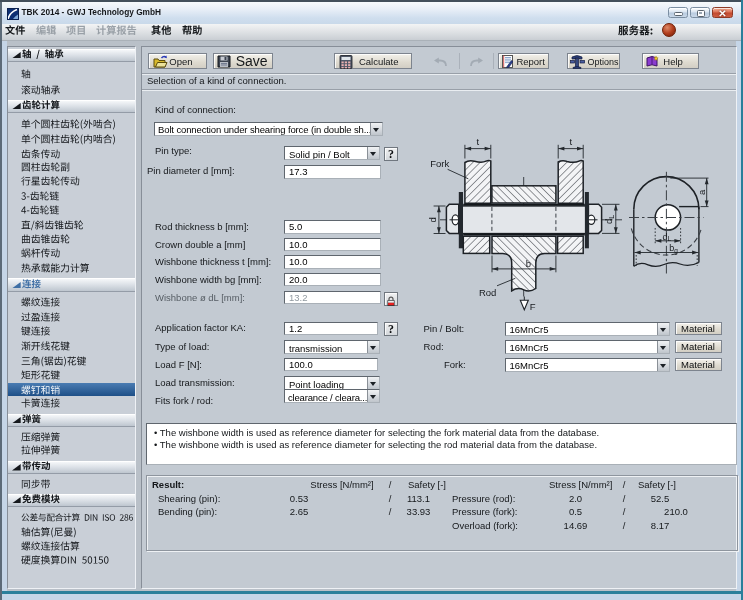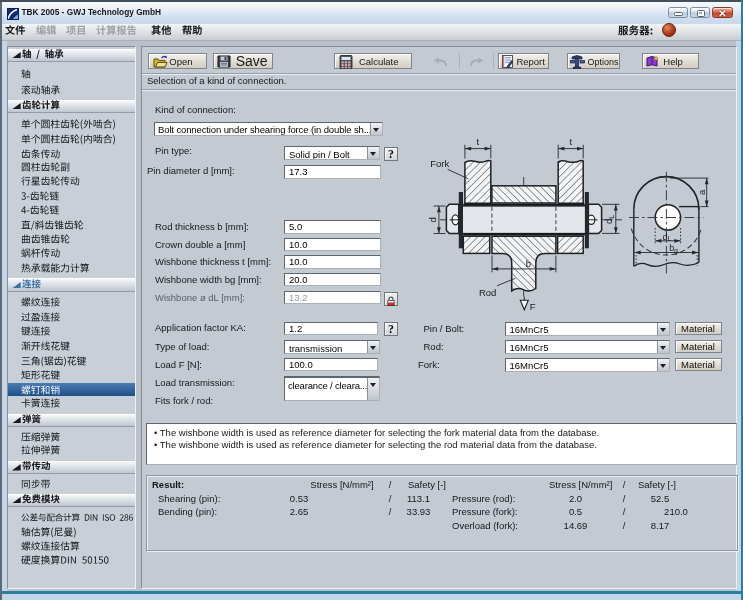--- a/index.html
+++ b/index.html
@@ -30,21 +30,21 @@
 <div class="abs" style="left:736px;top:24px;width:5px;height:576px;background:#c5d5e7"></div>
 <div class="abs" style="left:741px;top:0;width:2px;height:600px;background:#2a7f9b"></div>
 <div class="abs" style="left:1.5px;top:591px;width:739.5px;height:2.5px;background:#2a7f9b"></div>
 <div class="abs" style="left:1.5px;top:593.5px;width:739.5px;height:6.5px;background:#c5d5e7"></div>
 <div class="abs" style="left:7px;top:7.5px;width:12px;height:12px;background:#0d2f74;border:1px solid #0a2050">
 <svg width="10" height="10" viewBox="0 0 10 10" style="display:block">
       <path d="M0,10 Q1.5,3.5 9,0.5" stroke="#fff" stroke-width="1.6" fill="none"></path>
       <path d="M5,10 Q7,7 10,5.5 L10,10 Z" fill="#7fa8d8"></path>
     </svg>
   </div>
-<div class="abs" style="left:21.5px;top:7.2px;font-size:8.3px;line-height:11px;font-weight:bold;color:#14171a;letter-spacing:0px">TBK 2005 - GWJ Technology GmbH</div>
+<div class="abs" style="left:21.5px;top:7.2px;font-size:8.3px;line-height:11px;font-weight:bold;color:#14171a;letter-spacing:0px">TBK 2014 - GWJ Technology GmbH</div>
 <div class="abs" style="left:668px;top:6.5px;width:20px;height:11.5px;border:1px solid #7b8ea2;border-radius:2.5px;background:linear-gradient(#fdfeff,#d9e4f0 45%,#b9cbdf 55%,#c9d8e8);box-shadow:inset 0 1px 0 rgba(255,255,255,.7)">
     <div class="abs" style="left:4.5px;top:4.5px;width:9px;height:3.5px;background:#fdfdfe;border:1px solid #5a646e;border-radius:1.5px"></div>
   </div>
 <div class="abs" style="left:690px;top:6.5px;width:20px;height:11.5px;border:1px solid #7b8ea2;border-radius:2.5px;background:linear-gradient(#fdfeff,#d9e4f0 45%,#b9cbdf 55%,#c9d8e8);box-shadow:inset 0 1px 0 rgba(255,255,255,.7)">
     <div class="abs" style="left:5.5px;top:2px;width:8px;height:7px;background:#fdfdfe;border:1px solid #5a646e;border-radius:1.5px">
       <div class="abs" style="left:1.8px;top:1.6px;width:2.6px;height:2.2px;background:#9aa6b2"></div>
     </div>
   </div>
 <div class="abs" style="left:712px;top:6.5px;width:21px;height:11.5px;border:1px solid #8e3a26;border-radius:2.5px;background:linear-gradient(#f2b49c,#dd7155 45%,#c24a30 55%,#cd5d42);box-shadow:inset 0 1px 0 rgba(255,255,255,.7)">
     <div class="abs" style="left:0;top:1.2px;right:0;color:#fff;font-size:10px;font-weight:bold;text-align:center;line-height:10px;text-shadow:0 0 2px rgba(60,10,0,.9)">✕</div>
@@ -410,37 +410,37 @@
     <div class="ar"></div>
   </div>
 <div class="lbl" style="left:155px;top:359.8px">Load F [N]:</div>
 <div class="inp" style="left:284.0px;top:357.5px;width:93.5px;height:13.5px;color:#000">100.0</div>
 <div class="lbl" style="left:155px;top:377.8px">Load transmission:</div>
 <div class="cmb" style="left:284.0px;top:376.0px;width:96.0px;height:14.0px">
     <div class="tx">Point loading</div>
     <div class="ar"></div>
   </div>
 <div class="lbl" style="left:155px;top:395.8px">Fits fork / rod:</div>
-<div class="cmb" style="left:284px;top:377px;width:96px;height:24px">
+<div class="cmb" style="left:284px;top:389px;width:96px;height:14px">
     <div class="tx" style="letter-spacing:-.18px;left:3px">clearance / cleara...</div>
     <div class="ar"></div>
   </div>
 <div class="lbl" style="left:423.5px;top:323.5px">Pin / Bolt:</div>
 <div class="cmb" style="left:504.5px;top:321.5px;width:165.5px;height:14.0px">
     <div class="tx">16MnCr5</div>
     <div class="ar"></div>
   </div>
 <div class="btn" style="left:674.5px;top:322.0px;width:47px;height:13px;font-size:9.5px;text-align:center;line-height:12px">Material</div>
 <div class="lbl" style="left:423.5px;top:341.5px">Rod:</div>
 <div class="cmb" style="left:504.5px;top:339.5px;width:165.5px;height:14.0px">
     <div class="tx">16MnCr5</div>
     <div class="ar"></div>
   </div>
 <div class="btn" style="left:674.5px;top:340.0px;width:47px;height:13px;font-size:9.5px;text-align:center;line-height:12px">Material</div>
-<div class="lbl" style="left:418px;top:359.5px">Fork:</div>
+<div class="lbl" style="left:444px;top:359.5px">Fork:</div>
 <div class="cmb" style="left:504.5px;top:357.5px;width:165.5px;height:14.0px">
     <div class="tx">16MnCr5</div>
     <div class="ar"></div>
   </div>
 <div class="btn" style="left:674.5px;top:358.0px;width:47px;height:13px;font-size:9.5px;text-align:center;line-height:12px">Material</div>
 <div class="abs" style="left:146px;top:423px;width:590.5px;height:42px;background:#fff;border:1px solid;border-color:#5f666e #a9b0b7 #a9b0b7 #5f666e"></div>
 <div class="lbl" style="left:154px;top:428.3px;font-size:9.5px">• The wishbone width is used as reference diameter for selecting the fork material data from the database.</div>
 <div class="lbl" style="left:154px;top:440.1px;font-size:9.5px">• The wishbone width is used as reference diameter for selecting the rod material data from the database.</div>
 <div class="abs" style="left:145.5px;top:475px;width:592px;height:75.5px;border:1px solid #8e959e;box-shadow:1px 1px 0 #eef1f4, inset 1px 1px 0 #eef1f4"></div>
 <div class="lbl" style="left:152.0px;top:479.6px;font-weight:bold;">Result:</div>

